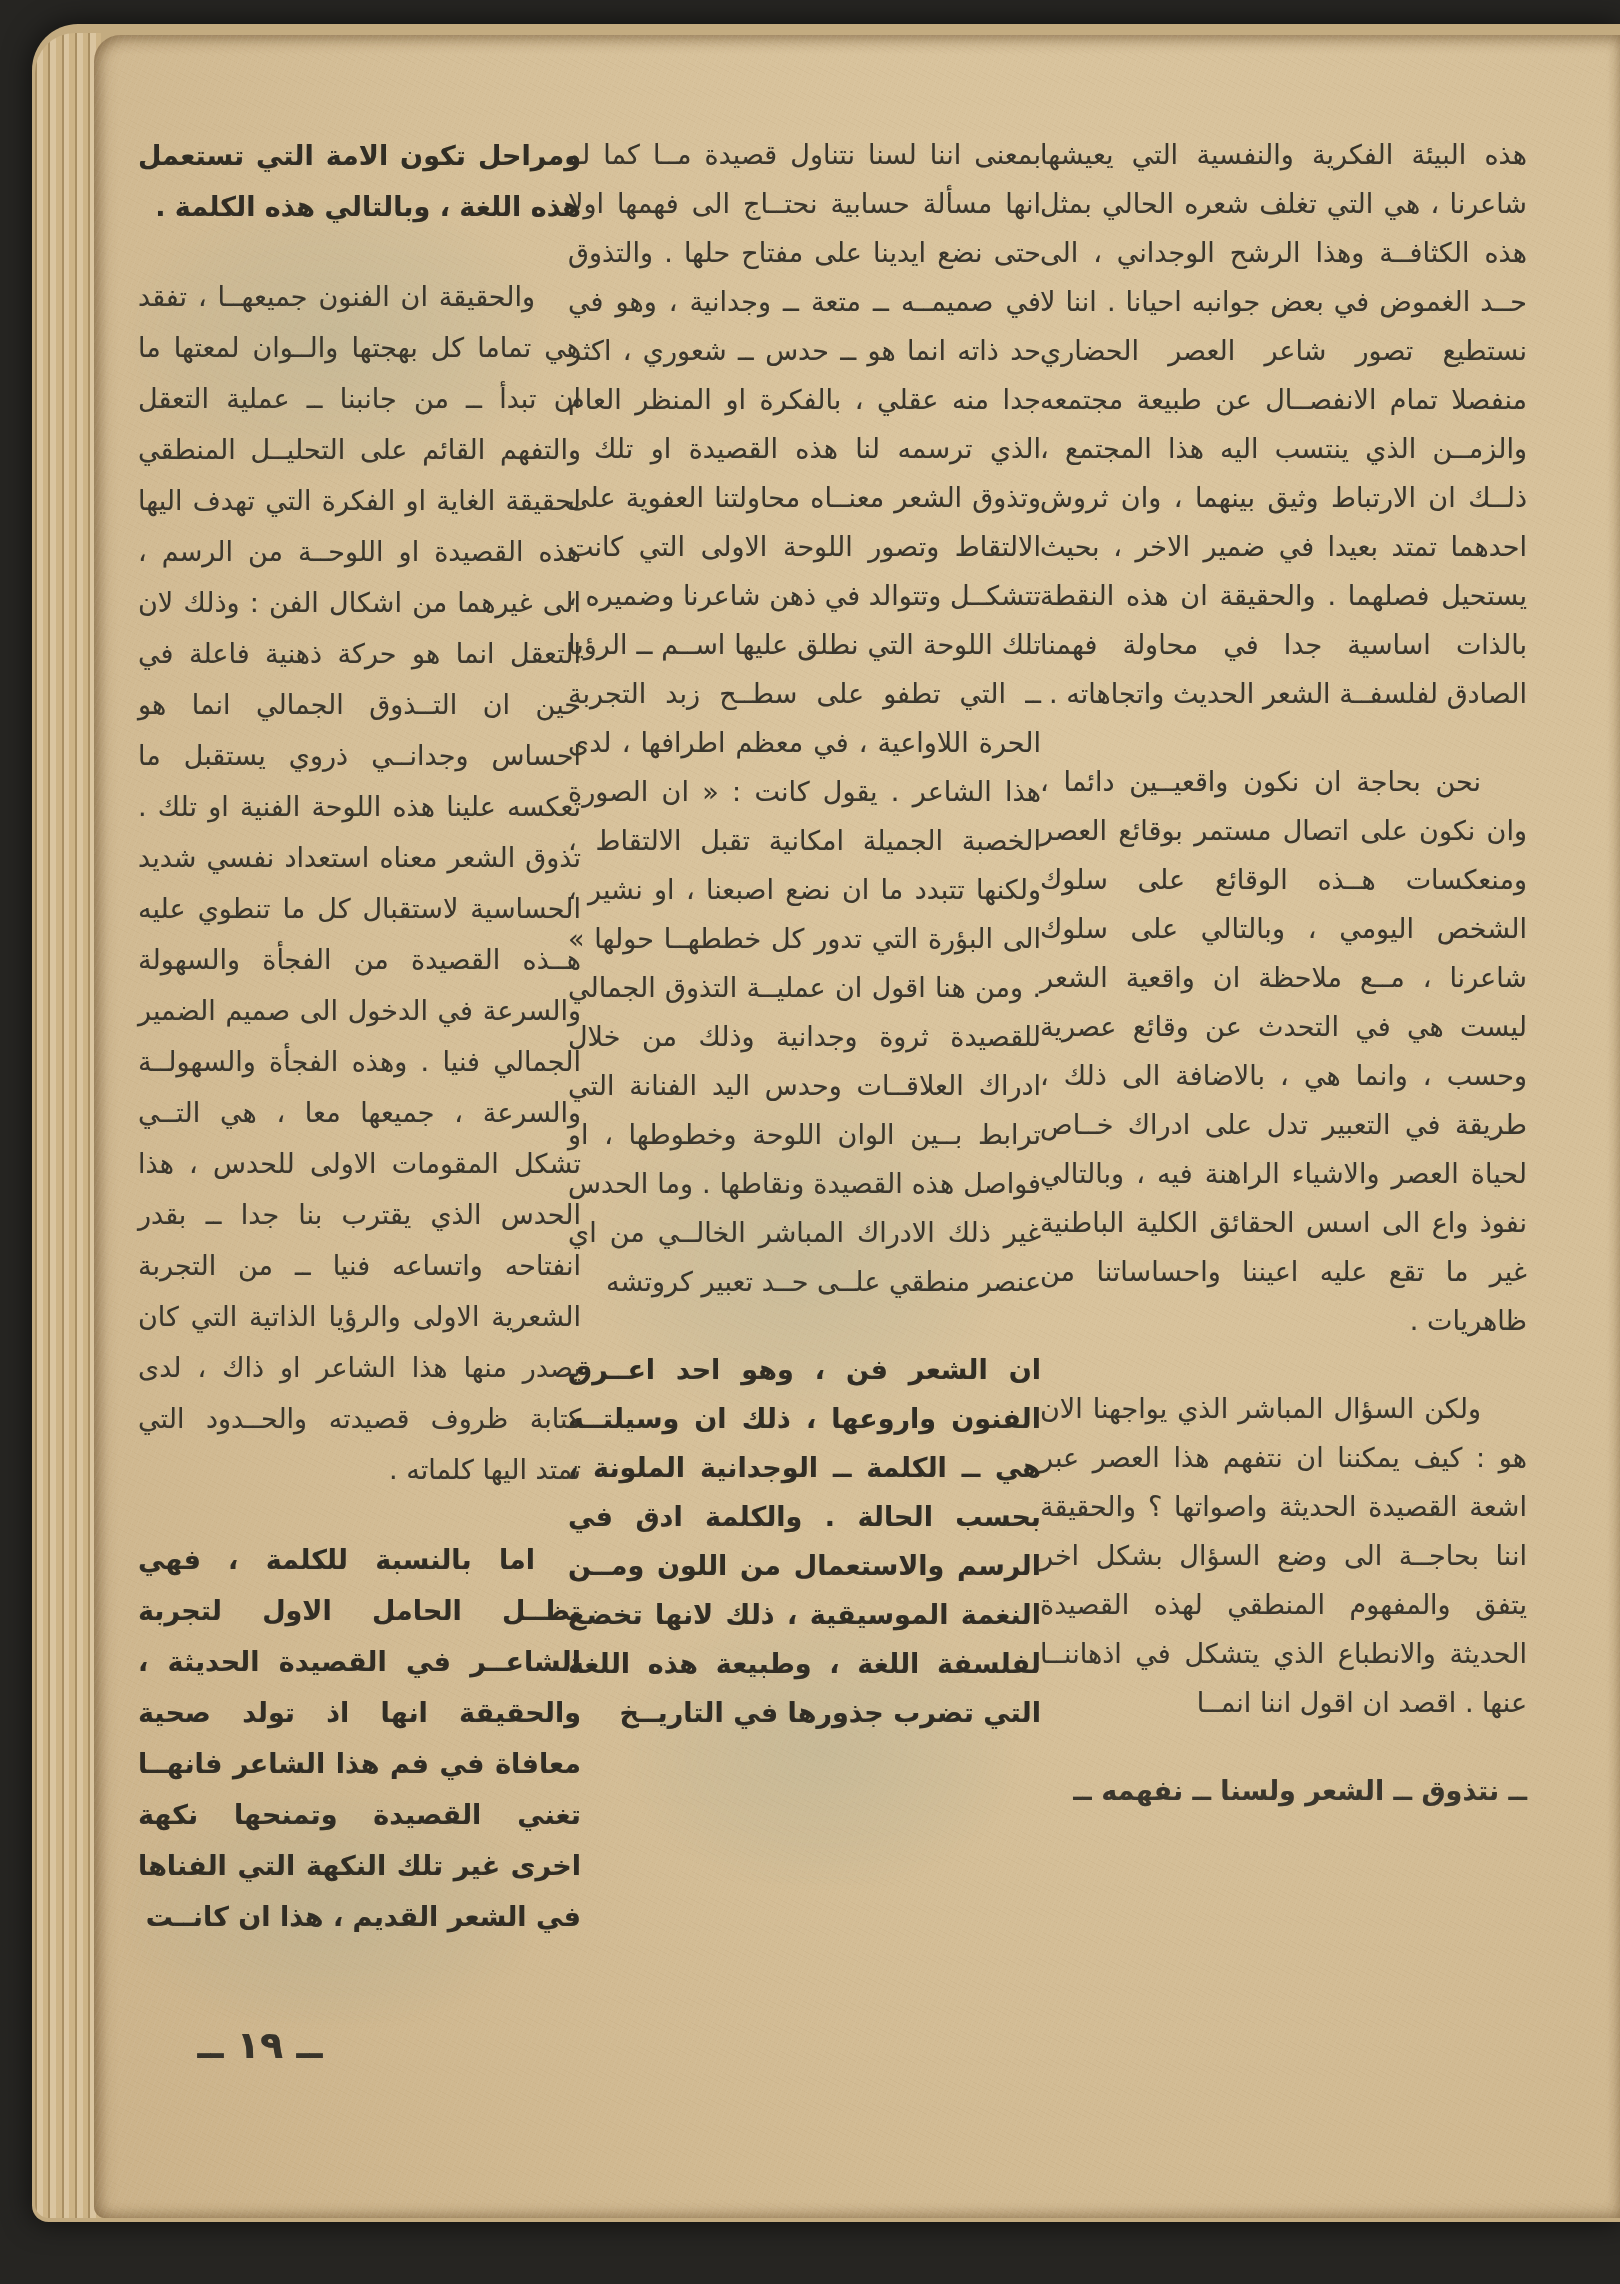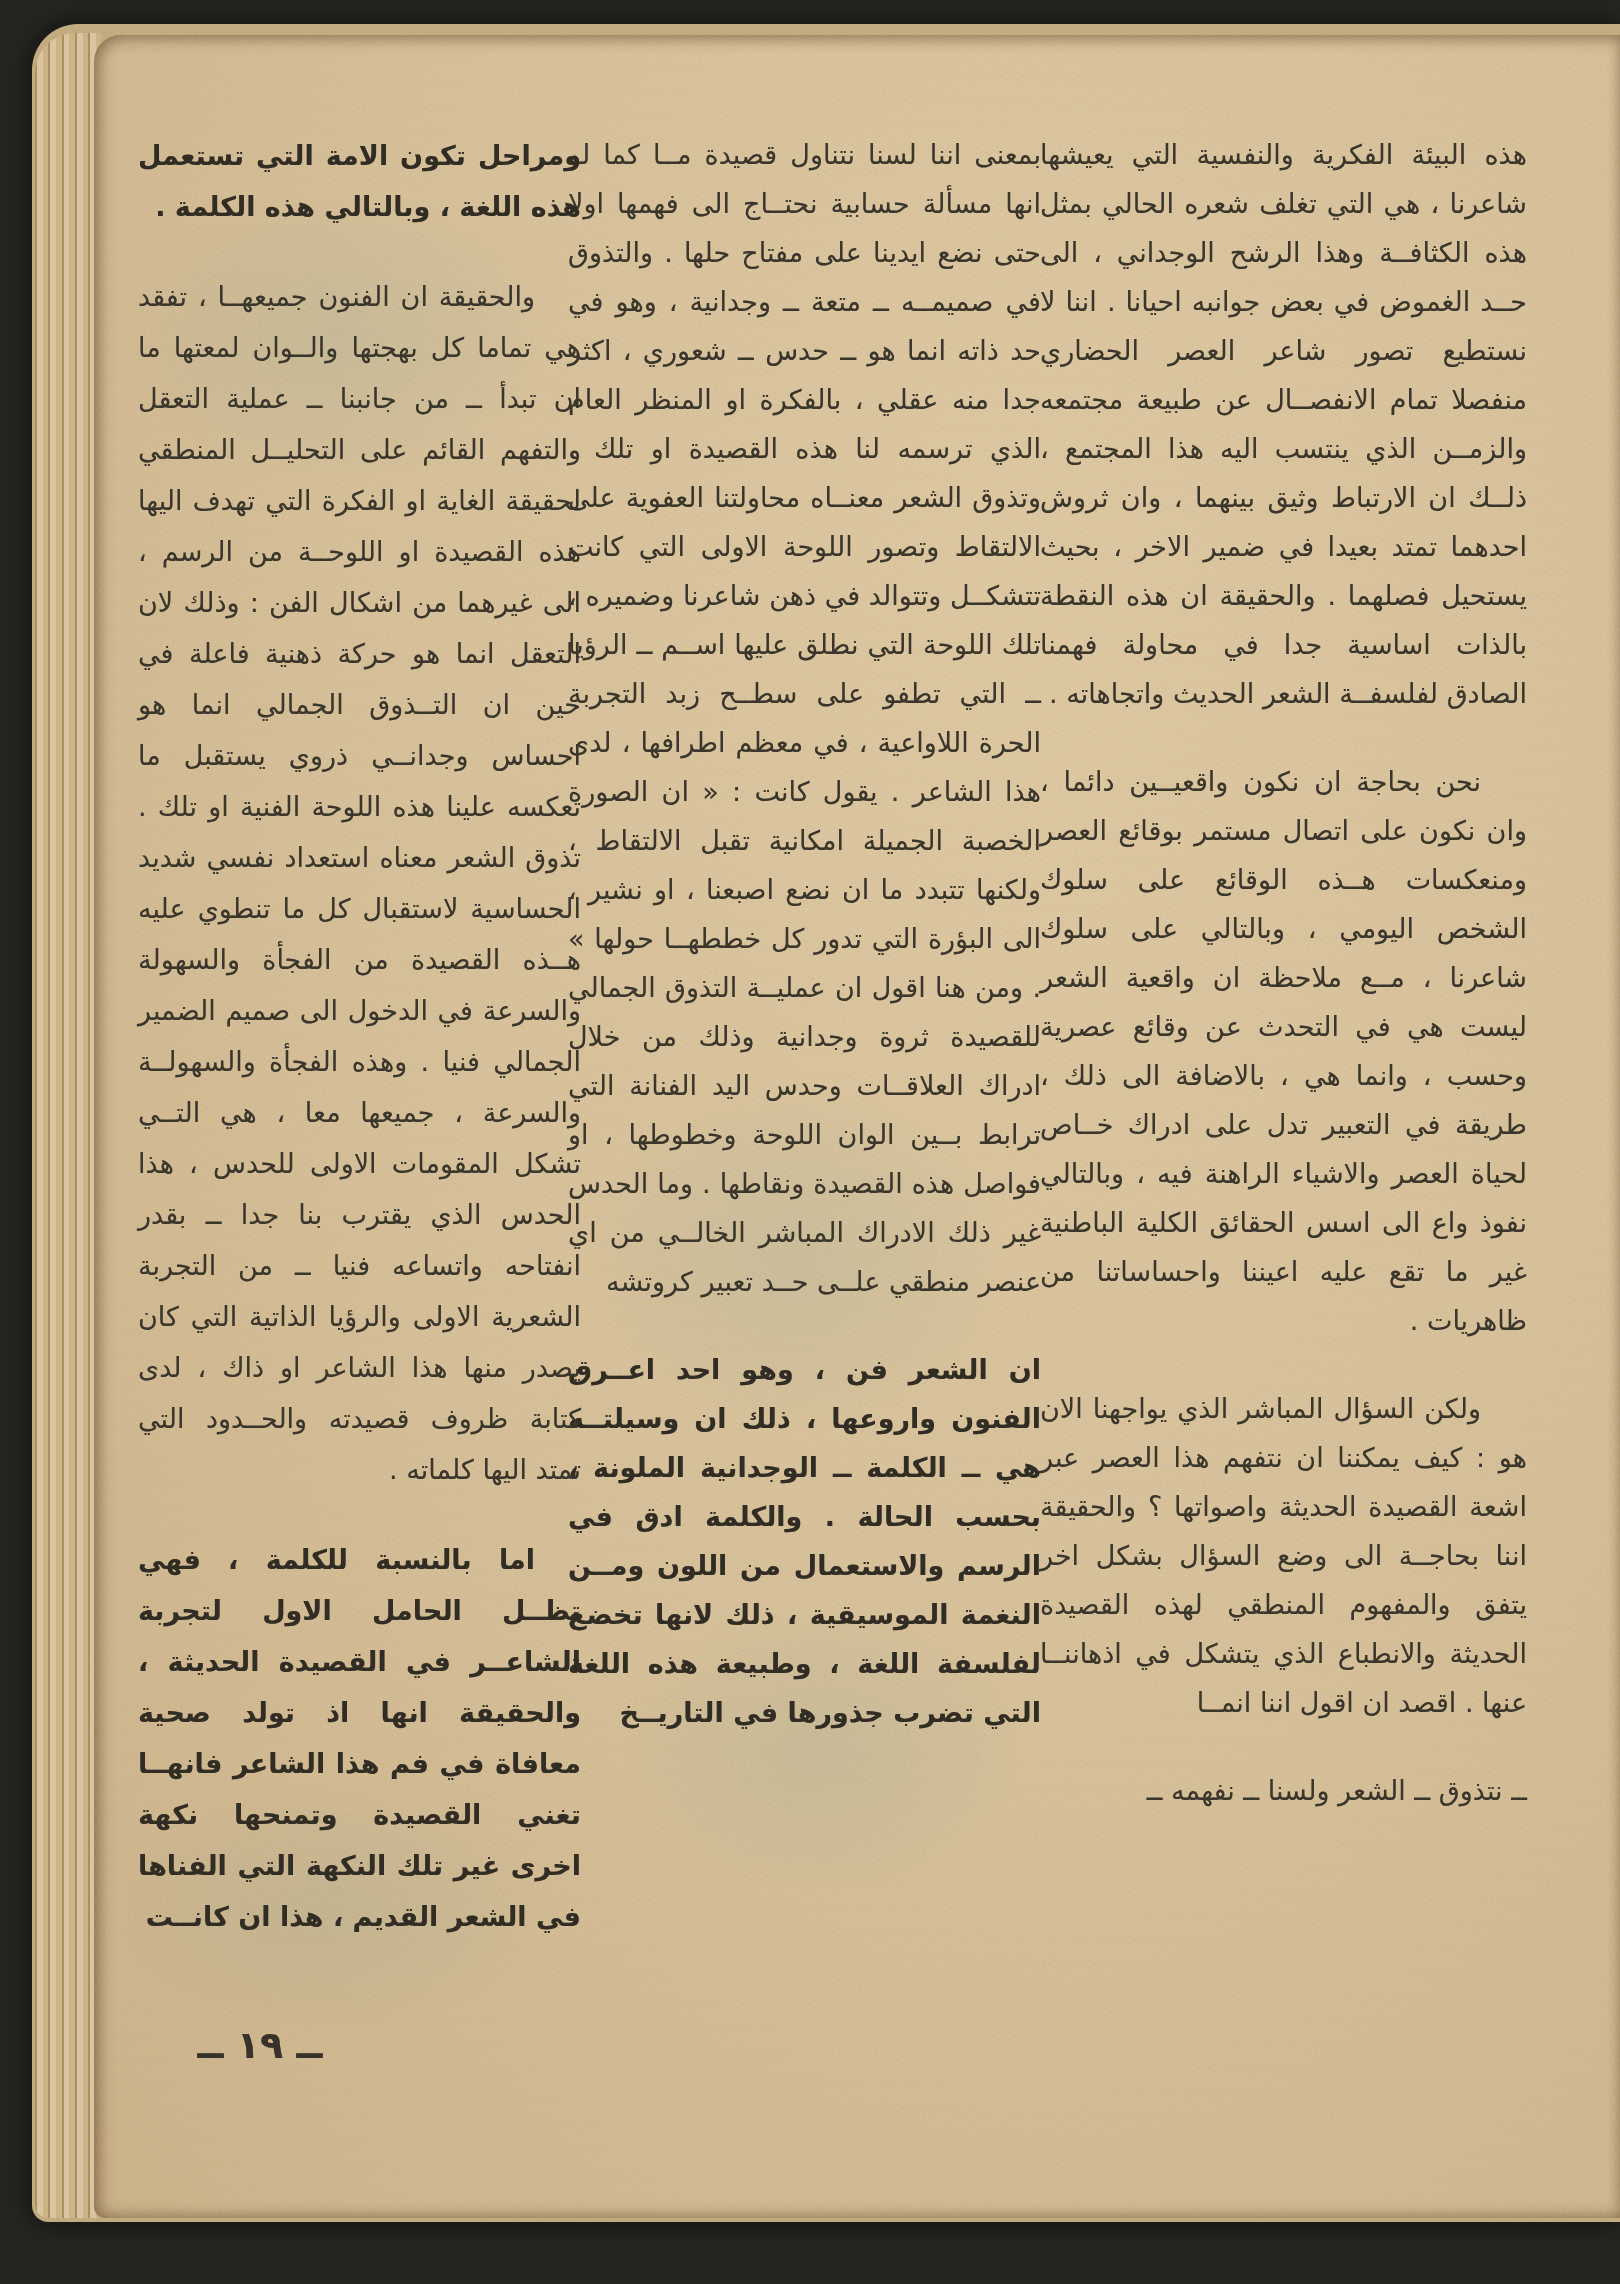--- a/index.html
+++ b/index.html
@@ -53,21 +53,21 @@
     color:#3a362c;
     font-size:27px;line-height:49px;
     text-shadow:0 0 0.6px rgba(58,54,44,.35);
   }
   .col-right{left:1040px;width:487px;}
   .col-middle{left:568px;width:473px;}
   .col-left{left:118px;width:443px;line-height:51px;margin-left:20px;}
   .col p{margin:0 0 39px 0;}
   .col p.indent{text-indent:46px;}
   .col p.bold{font-weight:bold;color:#312d24;}
-  .col p.dash-line{margin-top:15px;text-align:right;}
+  .col p.dash-line{margin-top:15px;text-align:right;font-weight:bold;}
   .page-number{
     position:absolute;left:181px;top:2023px;width:158px;
     direction:rtl;text-align:center;
     font-size:38px;font-weight:bold;color:#37332a;
     text-shadow:0 0 0.6px rgba(55,51,42,.4);
   }
 </style>
 </head>
 <body>
 

